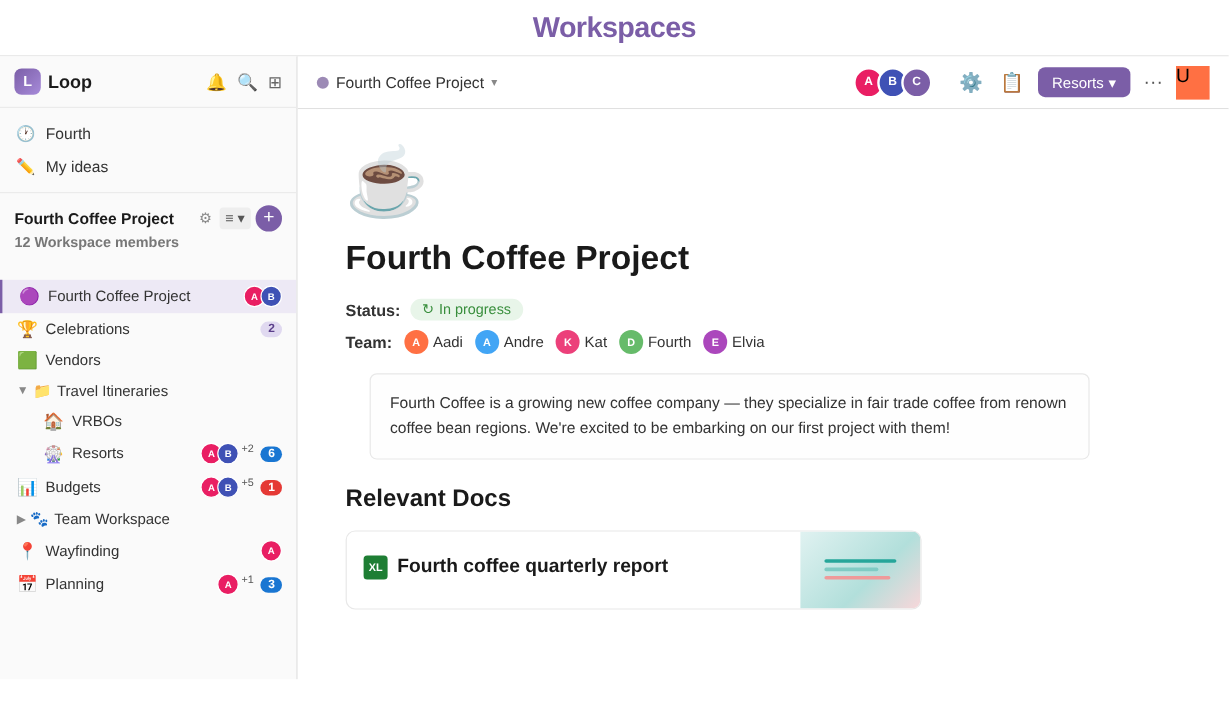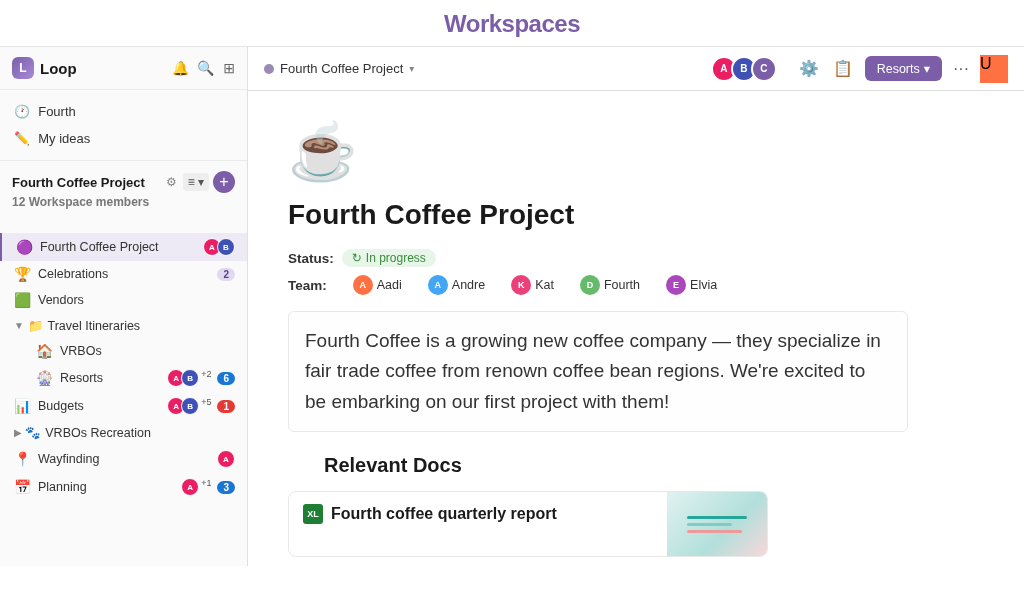--- a/index.html
+++ b/index.html
@@ -195,45 +195,46 @@
     }
     .meta-label { font-weight: 600; color: #333; }
     .status-badge {
       background: #e8f5e9; color: #388e3c; border-radius: 12px;
       padding: 2px 10px; font-size: 12px; font-weight: 500;
       display: flex; align-items: center; gap: 4px;
     }
     .status-badge::before { content: '↻'; font-size: 12px; }
 
     .team-row {
-      display: flex; align-items: center; gap: 26px; margin-bottom: 16px; font-size: 13.5px;
+      display: flex; align-items: center; gap: 10px; margin-bottom: 16px; font-size: 13.5px;
     }
     .team-member {
       display: flex; align-items: center; gap: 4px; font-size: 12.5px; color: #333;
     }
     .member-av {
       width: 20px; height: 20px; border-radius: 50%;
       font-size: 9px; display: flex; align-items: center; justify-content: center;
       font-weight: 700; color: #fff;
     }
 
     .description-box {
       border: 1px solid #e8e8e8; border-radius: 6px;
-      padding: 14px 16px; font-size: 19px; color: #333; line-height: 1.6;
-      margin-bottom: 22px; background: #fefefe;
+      padding: 14px 16px; font-size: 13px; color: #333; line-height: 1.6;
+      margin-bottom: 22px; background: #fefefe; margin-left: 20px;
     }
 
     .relevant-docs-title {
-      font-size: 20px; font-weight: 700; color: #1a1a1a; margin-bottom: 14px; margin-left: 36px;
+      font-size: 20px; font-weight: 700; color: #1a1a1a; margin-bottom: 14px;
     }
 
     .doc-card {
       border: 1px solid #e8e8e8; border-radius: 8px;
       display: flex; overflow: hidden;
       max-width: 480px;
+      align-items: center;
     }
     .doc-card-left {
       flex: 1; padding: 12px 14px;
     }
     .doc-card-icon-row {
       display: flex; align-items: center; gap: 8px; margin-bottom: 4px;
     }
     .doc-xlsx-icon {
       width: 20px; height: 20px; background: #1e7e34; border-radius: 3px;
       display: flex; align-items: center; justify-content: center;
@@ -349,21 +350,21 @@
           <div class="av" style="background:#e91e63;">A</div>
           <div class="av" style="background:#3f51b5;">B</div>
           <span style="font-size:9px;color:#555;margin-left:2px;">+5</span>
         </div>
         <span class="item-badge red">1</span>
       </div>
 
       <div class="sidebar-group-header">
         <span class="chevron">▶</span>
         <span>🐾</span>
-        <span>VRBOs Recreation</span>
+        <span>Team Workspace</span>
       </div>
 
       <div class="sidebar-item">
         <span class="item-icon">📍</span>
         <span class="item-label">Wayfinding</span>
         <div class="avatar-group">
           <div class="av" style="background:#e91e63;">A</div>
         </div>
       </div>
 

